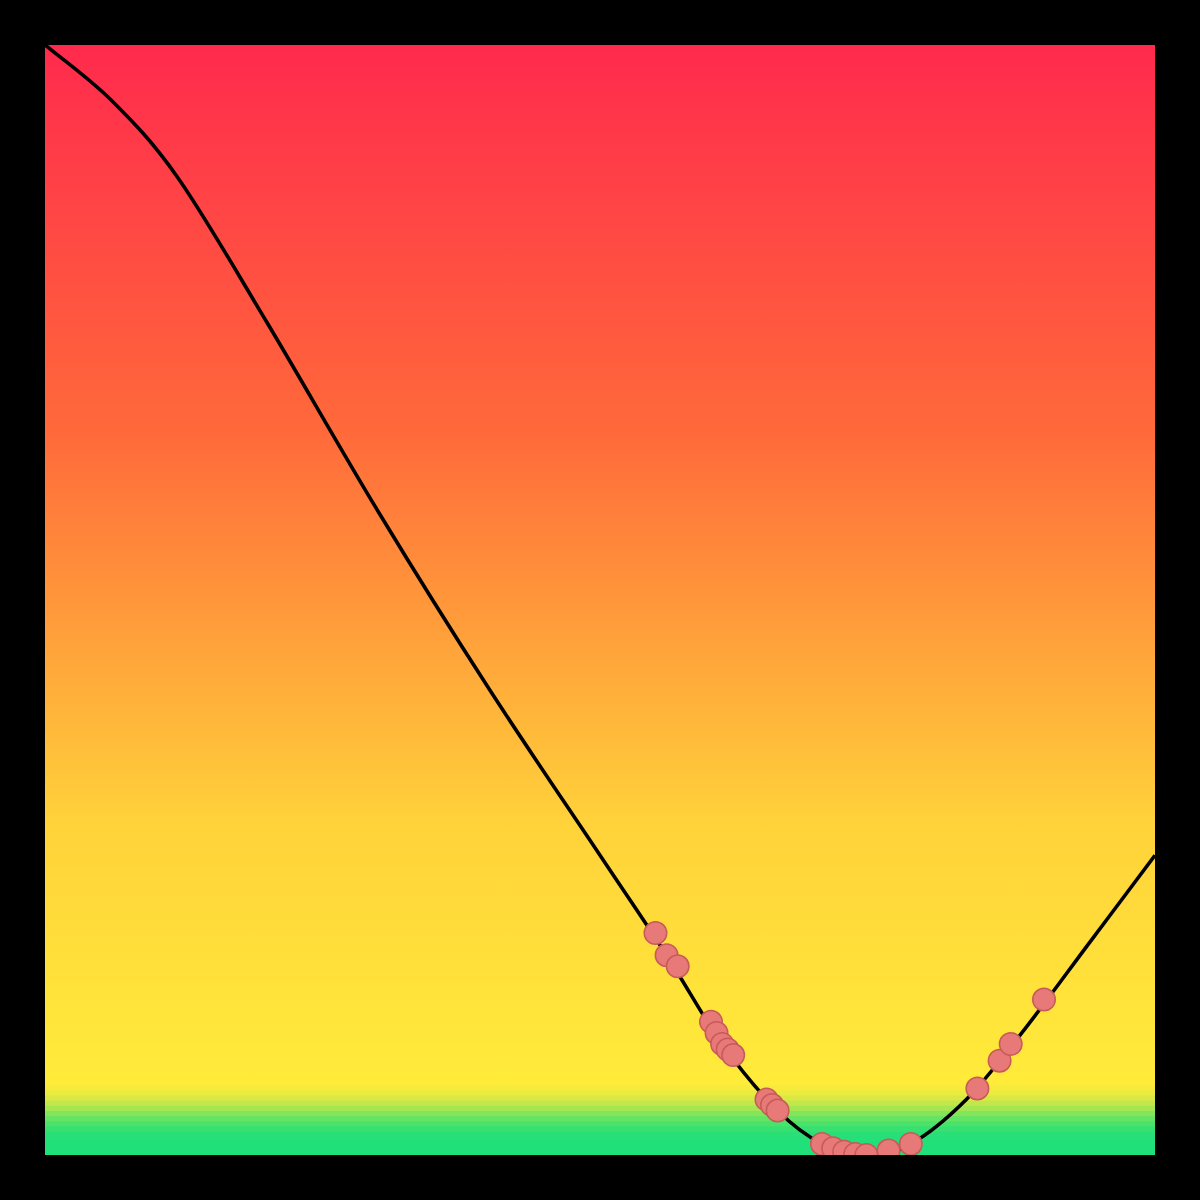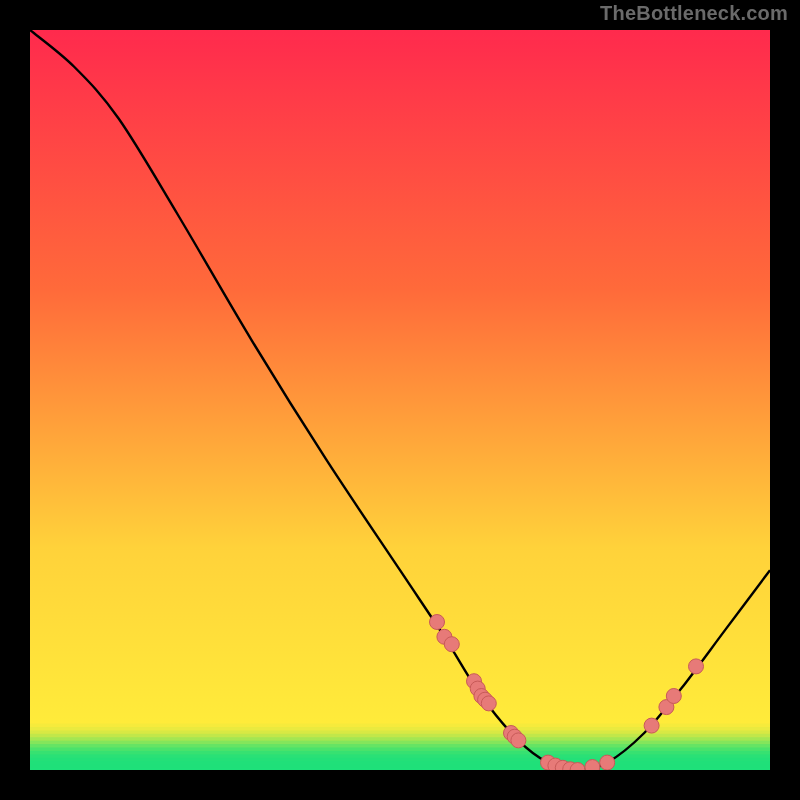--- a/index.html
+++ b/index.html
@@ -32,21 +32,20 @@
     top: 30px;
     width: 740px;
     height: 740px;
   }
   svg { display: block; }
 </style>
 </head>
 <body>
 
 <div class="stage">
-  <div class="attribution">TheBottleneck.com</div>
 
   <div class="plot">
     <svg id="chart-svg" width="740" height="740" viewBox="0 0 740 740">
       <defs>
         <linearGradient id="bg-grad" x1="0" y1="0" x2="0" y2="1">
           <stop id="g0" offset="0%" stop-color="#ff2a4d"></stop>
           <stop id="g1" offset="35%" stop-color="#ff6a3a"></stop>
           <stop id="g2" offset="70%" stop-color="#ffd23a"></stop>
           <stop id="g3" offset="100%" stop-color="#fff23a"></stop>
         </linearGradient>

